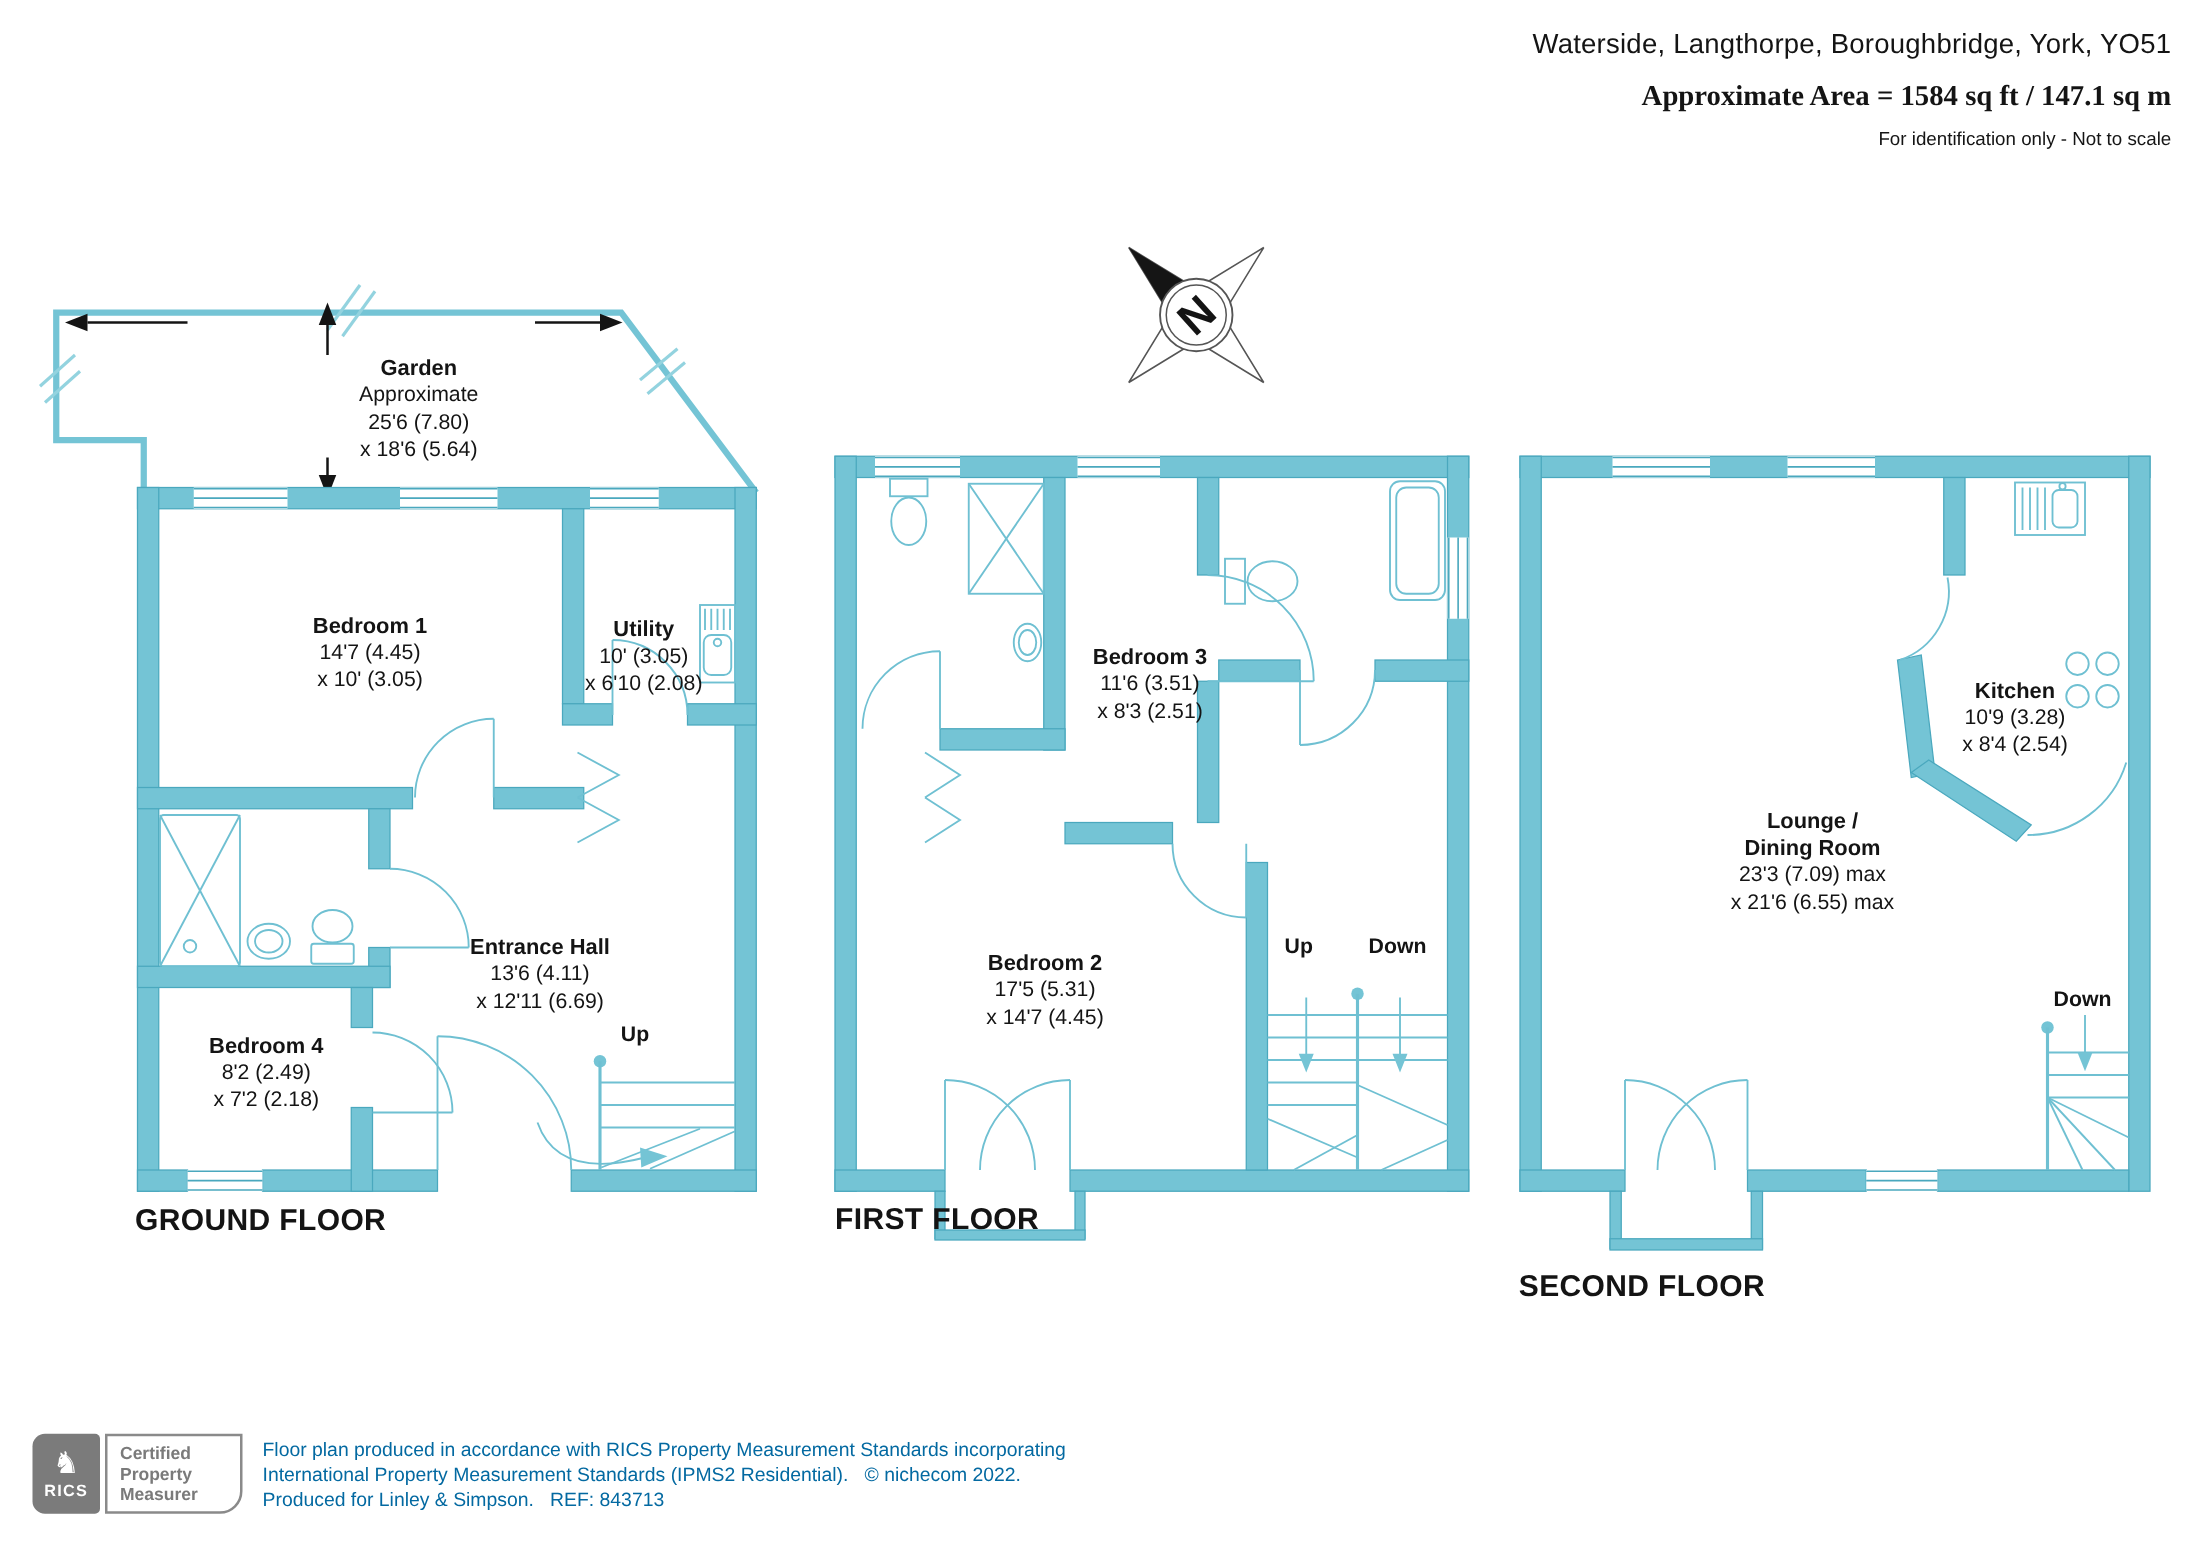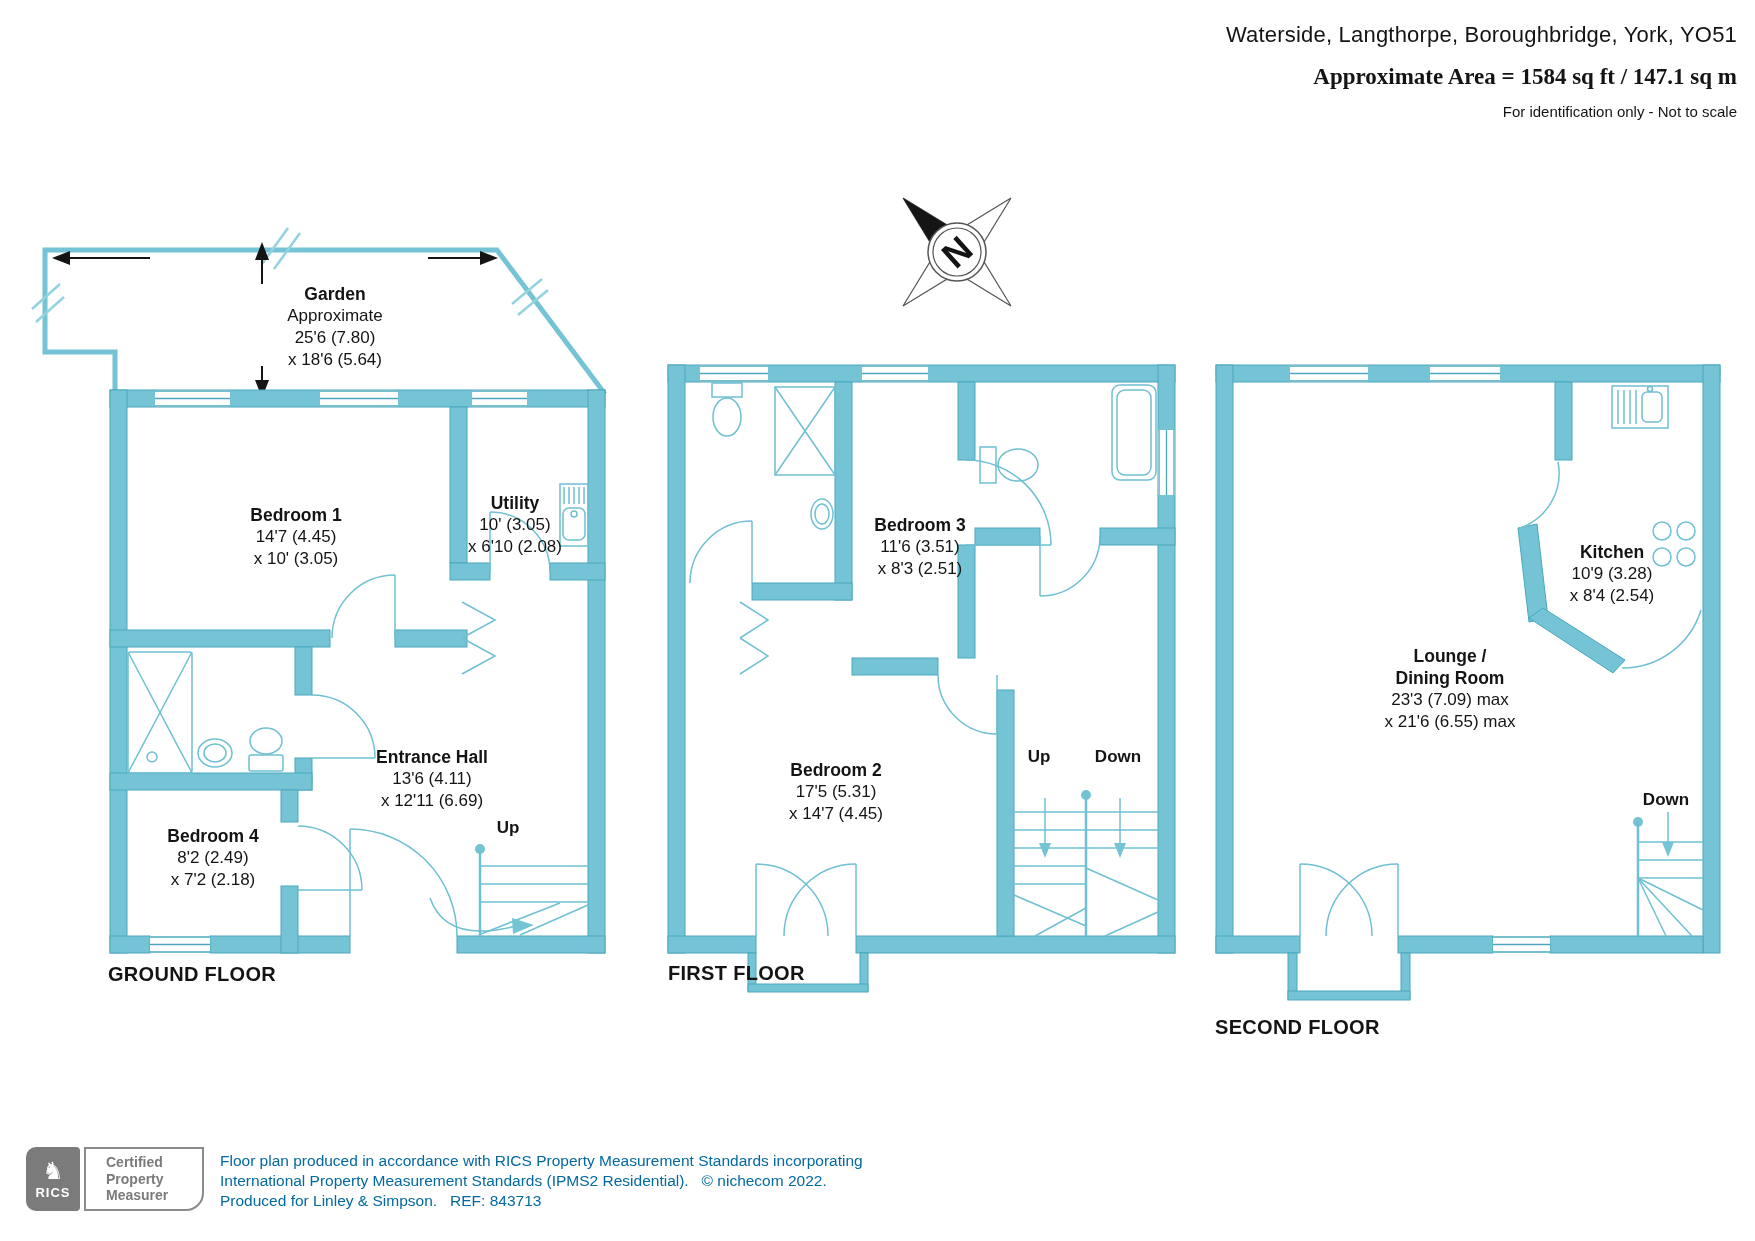--- a/index.html
+++ b/index.html
@@ -10,29 +10,29 @@
   .hdr{position:absolute;right:18px;top:22px;text-align:right;}
   .hdr .title{font-size:22px;font-weight:normal;letter-spacing:.2px;}
   .hdr .area{font-size:23px;font-weight:bold;margin-top:16px;font-family:Liberation Serif, serif;}
   .hdr .note{font-size:15px;margin-top:13px;}
 
   .room-label{position:absolute;transform:translateX(-50%);text-align:center;white-space:nowrap;}
   .rname{font-weight:bold;font-size:17.5px;line-height:22px;}
   .rdim{font-size:17px;line-height:22px;}
 
   .stair-label{position:absolute;transform:translateX(-50%);font-weight:bold;font-size:17px;white-space:nowrap;text-align:center;}
-  .floor-title{position:absolute;font-weight:bold;font-size:20px;letter-spacing:.3px;white-space:nowrap;}
+  .floor-title{position:absolute;font-weight:bold;font-size:24px;letter-spacing:.3px;white-space:nowrap;}
 
   .footer{position:absolute;left:26px;top:1147px;display:flex;align-items:flex-start;}
   .rics-box{width:54px;height:64px;background:#7b7b7b;border-radius:10px 4px 4px 10px;
             display:flex;flex-direction:column;align-items:center;justify-content:center;color:#fff;}
   .rics-box .lion{font-size:24px;line-height:24px;}
   .rics-box .rics-word{font-size:13px;font-weight:bold;letter-spacing:1px;margin-top:2px;}
   .cert-box{width:96px;height:56px;background:#fff;border:2px solid #8a8a8a;border-radius:0 0 18px 0;
-            margin-left:4px;padding:2px 0 2px 20px;display:flex;flex-direction:column;justify-content:center;}
+            margin-left:4px;padding:2px 0 2px 10px;display:flex;flex-direction:column;justify-content:center;}
   .cert-box div{font-size:14px;font-weight:bold;color:#7a7a7a;line-height:16.5px;}
   .disclaimer{margin-left:16px;padding-top:4px;}
   .disclaimer div{font-size:15.5px;color:#0369a1;line-height:20px;white-space:pre;}
 </style>
 </head>
 <body>
 
 <div id="stage">
 
 <svg id="plan-svg" width="1755" height="1241" viewBox="0 0 1755 1241">
@@ -346,21 +346,21 @@
     <div class="note">For identification only - Not to scale</div>
   </div>
 
   <div class="room-label" style="left:335px;top:283px">
     <div class="rname">Garden</div>
     <div class="rdim">Approximate</div>
     <div class="rdim">25'6 (7.80)</div>
     <div class="rdim">x 18'6 (5.64)</div>
   </div>
 
-  <div class="room-label" style="left:296px;top:504px">
+  <div class="room-label" style="left:296px;top:489px">
     <div class="rname">Bedroom 1</div>
     <div class="rdim">14'7 (4.45)</div>
     <div class="rdim">x 10' (3.05)</div>
   </div>
 
   <div class="room-label" style="left:515px;top:492px">
     <div class="rname">Utility</div>
     <div class="rdim">10' (3.05)</div>
     <div class="rdim">x 6'10 (2.08)</div>
   </div>

